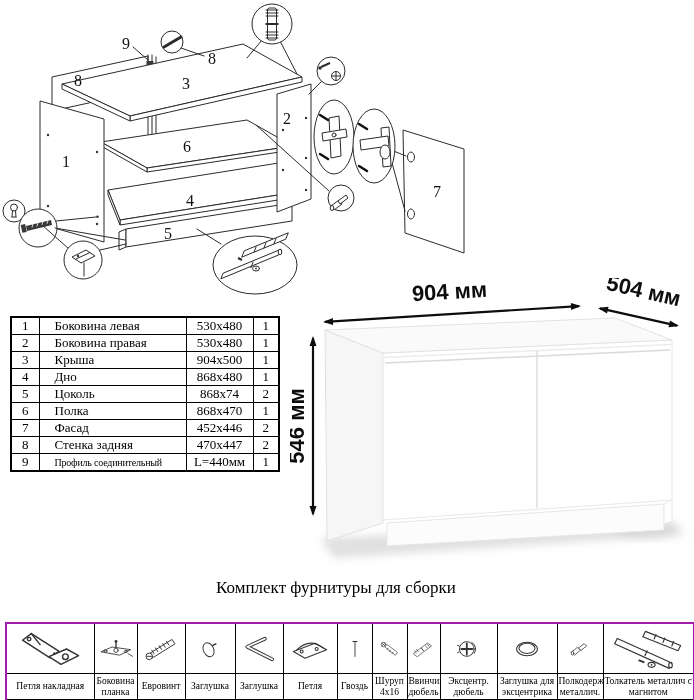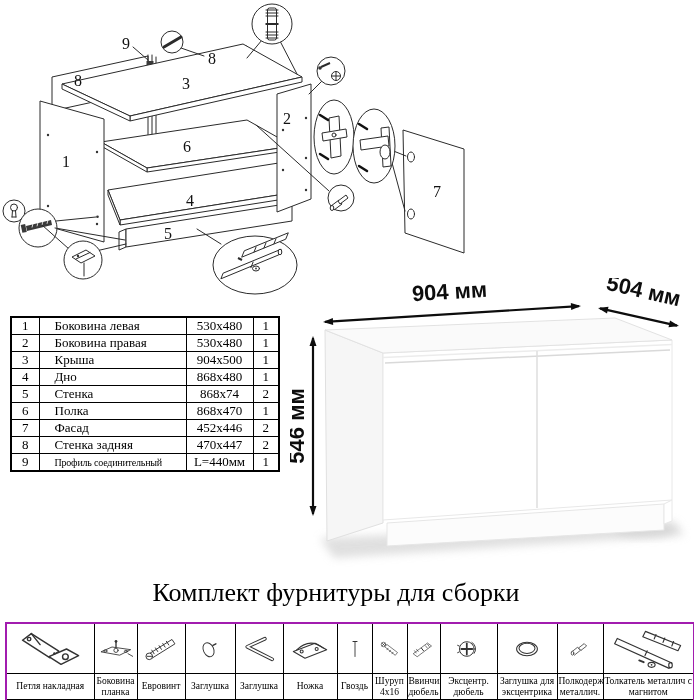--- a/index.html
+++ b/index.html
@@ -21,21 +21,21 @@
   .parts td.sm{font-size:10px;letter-spacing:-0.2px;margin-top:13px;}
 
   
   .cab{position:absolute;left:290px;top:278px;}
   .dim{font-family:"Liberation Sans",sans-serif;font-weight:bold;font-size:22px;fill:#0d0d0d;text-anchor:middle;}
   .dline{stroke:#0d0d0d;stroke-width:2.2;fill:none;}
   .ahead{fill:#0d0d0d;}
 
   
   .kit-title{position:absolute;left:0;top:578px;width:672px;text-align:center;
-             font-family:"Liberation Serif",serif;font-size:26px;}
+             font-family:"Liberation Serif",serif;font-size:17px;}
   .kit{position:absolute;left:5px;top:622px;width:688px;border-collapse:collapse;table-layout:fixed;
        border:2px solid #a21caf;font-family:"Liberation Serif",serif;}
   .kit td{border:1px solid #000;text-align:center;vertical-align:middle;padding:0;overflow:hidden;}
   .kit tr.icons td{height:49px;}
   .kit tr.names td{height:25px;font-size:9.5px;line-height:1.12;padding:0 1px;}
   .kit tr.qtys td{height:16px;font-size:14.5px;}
   .kit svg{display:block;margin:0 auto;}
   .ki{fill:#fff;stroke:#333;stroke-width:1.3;stroke-linejoin:round;stroke-linecap:round;}
   .kl{fill:none;stroke:#333;stroke-width:1.3;stroke-linecap:round;}
   .kd{fill:#333;stroke:none;}
@@ -266,21 +266,21 @@
         <td>1</td>
       </tr>
       <tr>
         <td>4</td>
         <td class="nm">Дно</td>
         <td>868x480</td>
         <td>1</td>
       </tr>
       <tr>
         <td>5</td>
-        <td class="nm">Стенка</td>
+        <td class="nm">Цоколь</td>
         <td>868x74</td>
         <td>2</td>
       </tr>
       <tr>
         <td>6</td>
         <td class="nm">Полка</td>
         <td>868x470</td>
         <td>1</td>
       </tr>
       <tr>
@@ -480,21 +480,21 @@
             <circle class="kd" cx="46" cy="43" r="1"></circle>
           </svg>
         </td>
       </tr>
       <tr class="names">
         <td>Петля накладная</td>
         <td>Боковина планка</td>
         <td>Евровинт</td>
         <td>Заглушка</td>
         <td>Заглушка</td>
-        <td>Ножка</td>
+        <td>Петля</td>
         <td>Гвоздь</td>
         <td>Шуруп 4x16</td>
         <td>Ввинчив. дюбель</td>
         <td>Эксцентр. дюбель</td>
         <td>Заглушка для эксцентрика</td>
         <td>Полкодерж. металлич.</td>
         <td>Толкатель металлич с магнитом</td>
       </tr>
       <tr class="qtys">
         <td>4</td>

